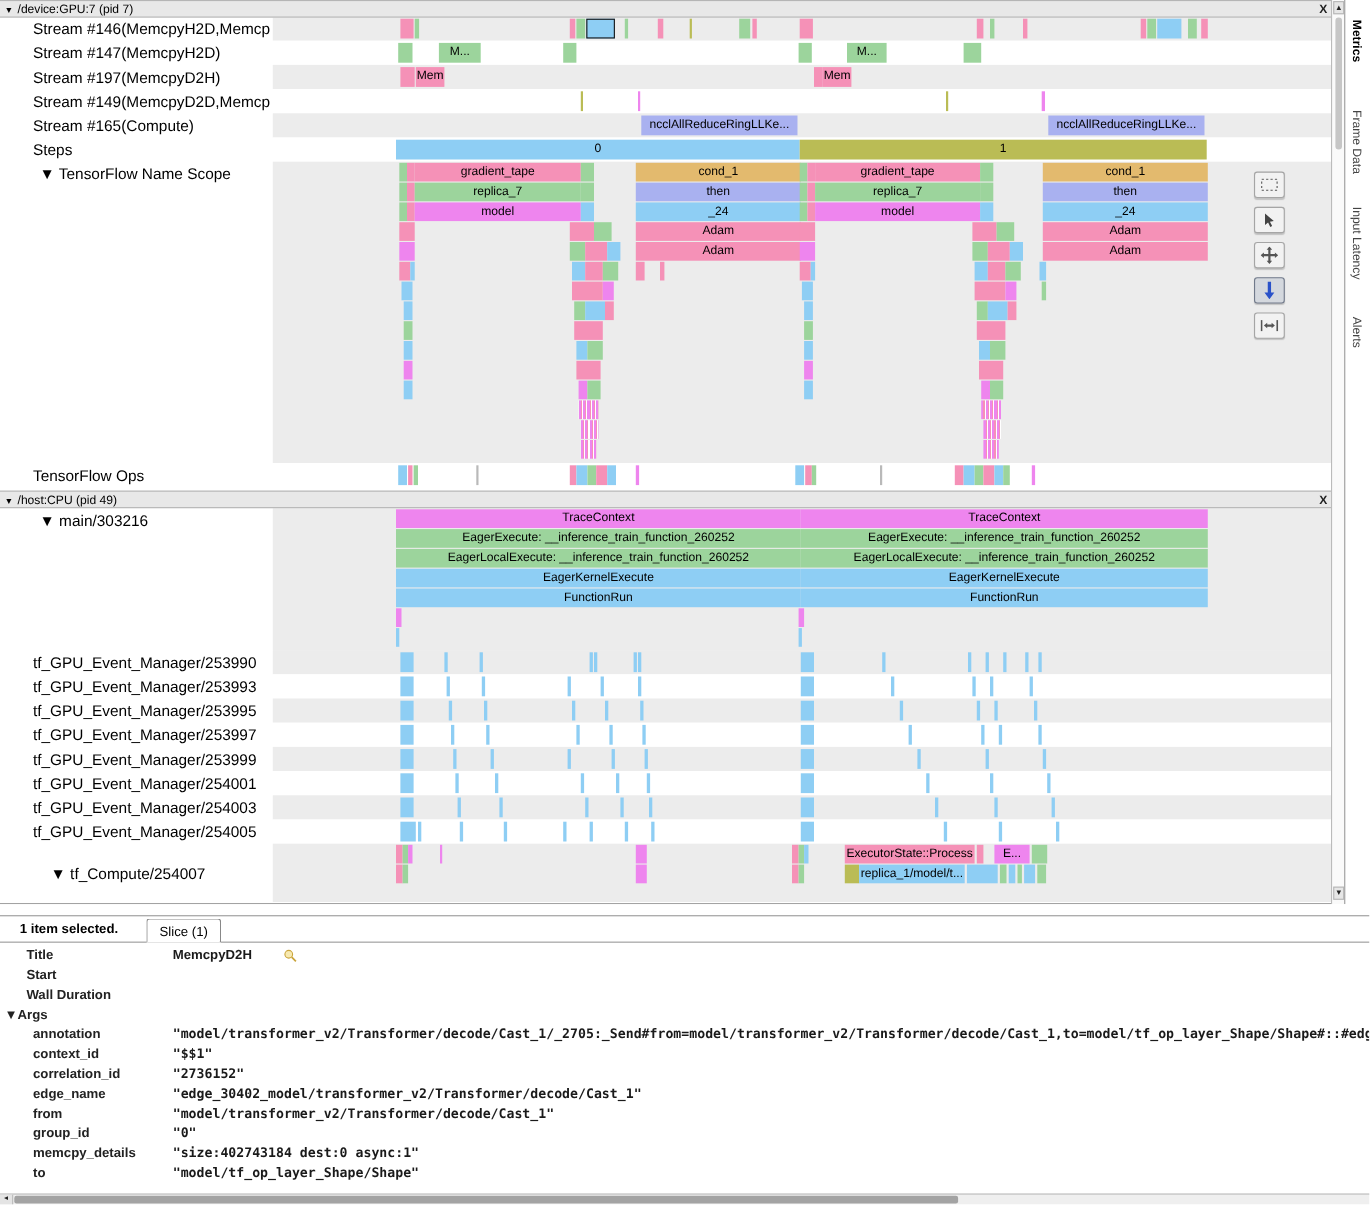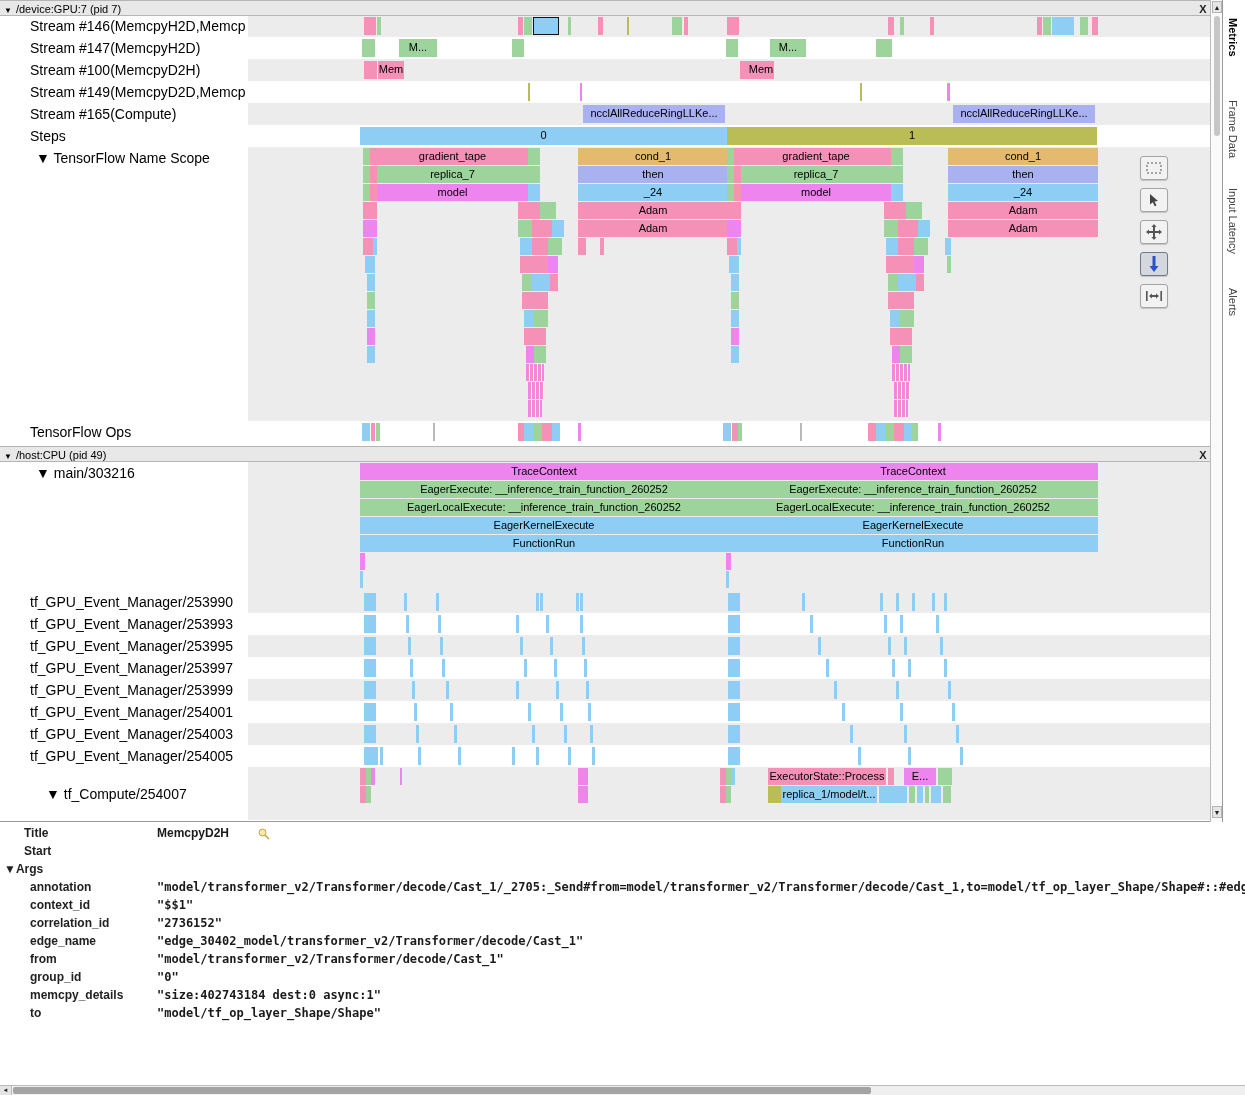--- a/index.html
+++ b/index.html
@@ -129,21 +129,21 @@
         <div class="tlabel">Stream #147(MemcpyH2D)</div>
         <div class="bar" style="background: rgb(156, 212, 156); left: 362px; width: 13px; top: 2px; height: 18px;"></div>
         <div class="bar" style="background: rgb(156, 212, 156); left: 399px; width: 38px; top: 2px; height: 18px;">M...</div>
         <div class="bar" style="background: rgb(156, 212, 156); left: 512px; width: 12px; top: 2px; height: 18px;"></div>
         <div class="bar" style="background: rgb(156, 212, 156); left: 726px; width: 12px; top: 2px; height: 18px;"></div>
         <div class="bar" style="background: rgb(156, 212, 156); left: 770px; width: 36px; top: 2px; height: 18px;">M...</div>
         <div class="bar" style="background: rgb(156, 212, 156); left: 876px; width: 16px; top: 2px; height: 18px;"></div>
       </div>
       <div class="track" style="top: 59px; height: 22px;">
         <div class="band bg-g"></div>
-        <div class="tlabel">Stream #100(MemcpyD2H)</div>
+        <div class="tlabel">Stream #197(MemcpyD2H)</div>
         <div class="bar" style="background: rgb(245, 145, 183); left: 364px; width: 13px; top: 2px; height: 18px;"></div>
         <div class="bar" style="background: rgb(245, 145, 183); left: 378px; width: 26px; top: 2px; height: 18px;">Mem</div>
         <div class="bar" style="background: rgb(245, 145, 183); left: 740px; width: 8px; top: 2px; height: 18px;"></div>
         <div class="bar" style="background: rgb(245, 145, 183); left: 748px; width: 26px; top: 2px; height: 18px;">Mem</div>
       </div>
       <div class="track" style="top: 81px; height: 22px; padding-left: 34px;">
         <div class="band bg-w"></div>
         <div class="tlabel">Stream #149(MemcpyD2D,Memcp</div>
         <div class="bar" style="background: rgb(186, 188, 85); left: 528px; width: 2px; top: 2px; height: 18px;"></div>
         <div class="bar" style="background: rgb(238, 133, 238); left: 580px; width: 2px; top: 2px; height: 18px;"></div>
@@ -470,35 +470,43 @@
   </div>
 
   <div id="side-tabs">
     <span class="side-tab first" style="top:18px;">Metrics</span>
     <span class="side-tab" style="top:100px;">Frame Data</span>
     <span class="side-tab" style="top:188px;">Input Latency</span>
     <span class="side-tab" style="top:288px;">Alerts</span>
   </div>
 
   <div id="details">
+    <div class="status-row">
+      <span class="status-text">1 item selected.</span>
+      <div class="slice-tab">Slice (1)</div>
+    </div>
     <div class="detail-body">
       <div class="drow">
         <span class="dlabel">Title</span>
           <span class="dvalue" style="flex:none;">MemcpyD2H</span>
         <span class="mag">
             <svg width="13" height="13" viewBox="0 0 13 13">
               <circle cx="5.5" cy="5.5" r="3.5" fill="#f7e9b0" stroke="#caa53d"></circle>
               <line x1="8.2" y1="8.2" x2="12" y2="12" stroke="#caa53d" stroke-width="1.6"></line>
             </svg>
           </span>
       </div>
       <div class="drow">
         <span class="dlabel">Start</span>
           <span class="dvalue"></span>
       </div>
+      <div class="drow">
+        <span class="dlabel">Wall Duration</span>
+          <span class="dvalue"></span>
+      </div>
       <div class="args-head"><span>▼Args</span></div>
       <div class="drow arow">
           <span class="dlabel">annotation</span>
           <span class="dvalue mono">"model/transformer_v2/Transformer/decode/Cast_1/_2705:_Send#from=model/transformer_v2/Transformer/decode/Cast_1,to=model/tf_op_layer_Shape/Shape#::#edge_30402_model/transformer_v2/Transformer/decode/Cast_1"</span>
         </div>
       <div class="drow arow">
           <span class="dlabel">context_id</span>
           <span class="dvalue mono">"$$1"</span>
         </div>
       <div class="drow arow">

